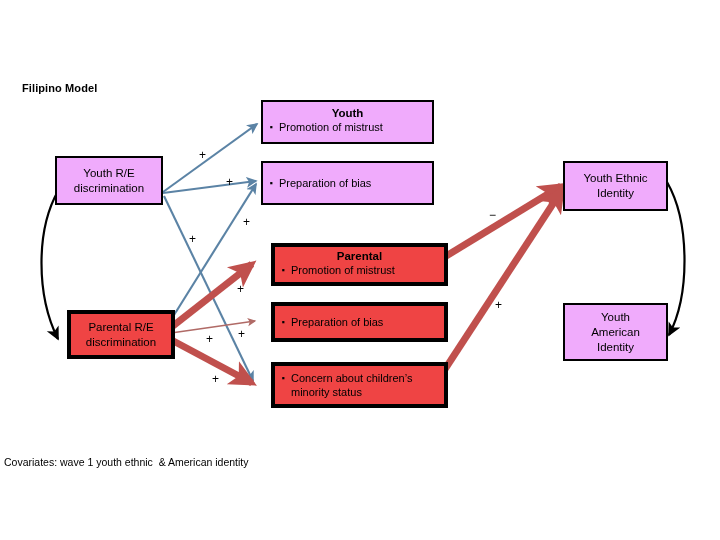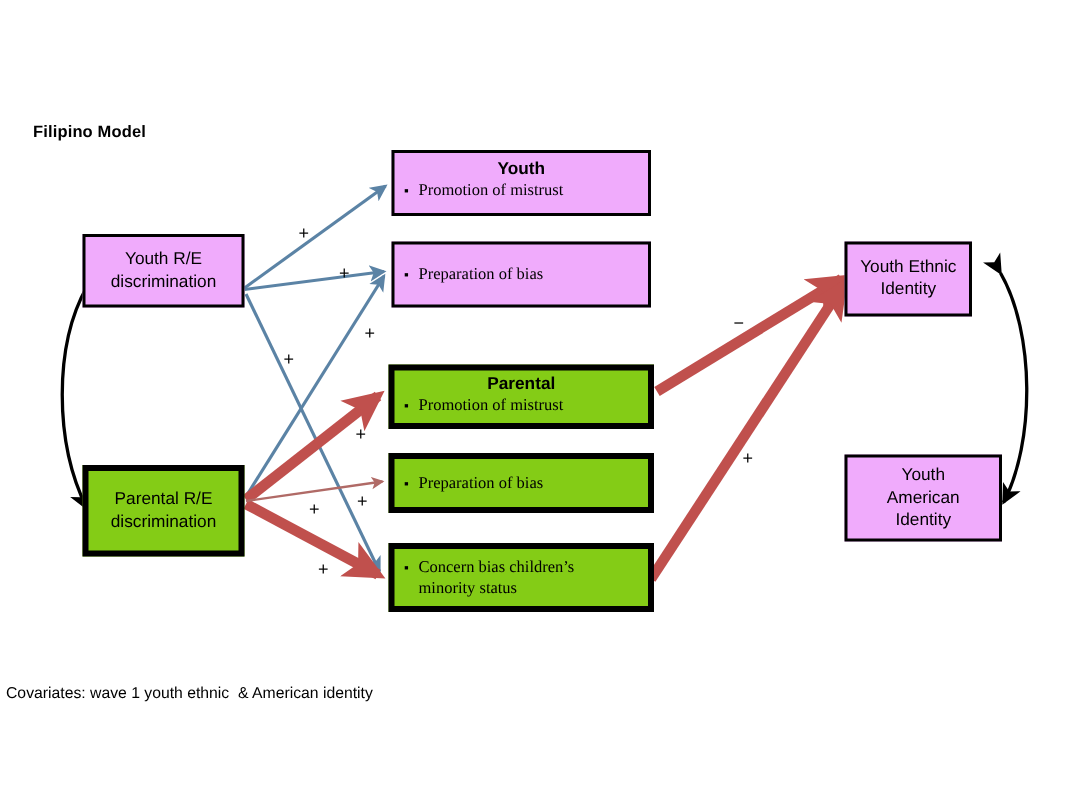--- a/index.html
+++ b/index.html
@@ -32,21 +32,22 @@
   }
   .node {
     position: absolute;
     box-sizing: border-box;
     background: #f0abfc;
     border: 2px solid #000000;
     color: #000000;
   }
   .node.thick {
     border: 4px solid #000000;
-    background: #84cc16;
+    background: #ef4444;
+    margin-left: 12px;
   }
   .node .hd {
     text-align: center;
     font-weight: bold;
     font-size: 11.5px;
     line-height: 14px;
   }
   .node .bulleted {
     display: flex;
     align-items: flex-start;
@@ -57,21 +58,20 @@
   .node .bullet {
     width: 16px;
     flex: 0 0 16px;
     text-align: center;
     font-size: 9px;
     line-height: 15px;
     color: #000000;
   }
   .node .bultext {
     flex: 1 1 auto;
-    font-family: Liberation Serif, serif;
   }
   .node.centered {
     display: flex;
     flex-direction: column;
     align-items: center;
     justify-content: center;
     text-align: center;
     font-size: 11.5px;
     line-height: 15px;
   }
@@ -144,21 +144,21 @@
       <path d="M58,191 C36,230 36,295 58,339" fill="none" stroke="#000000" stroke-width="2.2" marker-start="url(#blk-head-s)" marker-end="url(#blk-head-e)"></path>
       <path d="M667,182 C690,222 690,295 669,335" fill="none" stroke="#000000" stroke-width="2.2" marker-start="url(#blk-head-s)" marker-end="url(#blk-head-e)"></path>
     </g>
   </svg>
 
   <div class="node centered" style="left:55px; top:156px; width:108px; height:49px;">
     <div>Youth R/E</div>
     <div>discrimination</div>
   </div>
 
-  <div class="node centered thick" style="left:55px; top:310px; width:108px; height:61px;text-align:center;">
+  <div class="node centered thick" style="left:55px; top:310px; width:108px; height:49px;text-align:center;">
     <div>Parental R/E</div>
     <div>discrimination</div>
   </div>
 
   <div class="node" style="left:261px; top:100px; width:173px; height:44px; padding-top:4px;">
     <div class="hd">Youth</div>
     <div class="bulleted">
       <span class="bullet">▪</span>
       <span class="bultext">Promotion of mistrust</span>
     </div>
@@ -183,27 +183,27 @@
     <div class="bulleted" style="width:100%;">
       <span class="bullet">▪</span>
       <span class="bultext">Preparation of bias</span>
     </div>
   </div>
 
   <div class="node thick" style="left:259px; top:362px; width:177px; height:46px; display:flex; align-items:center;">
     <div class="bulleted" style="width:100%;">
       <span class="bullet">▪</span>
       <span class="bultext">
-        <span>Concern bias children’s</span><br>
+        <span>Concern about children’s</span><br>
         <span>minority status</span>
       </span>
     </div>
   </div>
 
-  <div class="node centered" style="left:563px; top:161px; width:85px; height:50px;">
+  <div class="node centered" style="left:563px; top:161px; width:105px; height:50px;">
     <div>Youth Ethnic</div>
     <div>Identity</div>
   </div>
 
   <div class="node centered" style="left:563px; top:303px; width:105px; height:58px;">
     <div>Youth</div>
     <div>American</div>
     <div>Identity</div>
   </div>
 

